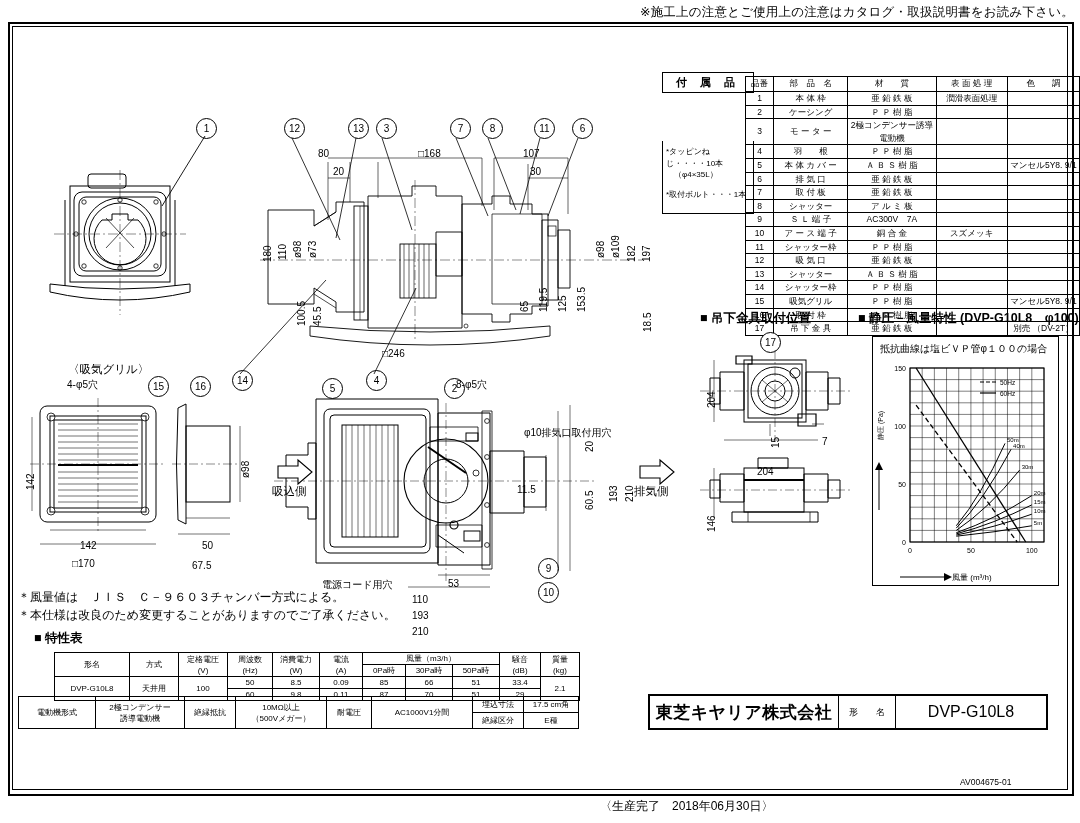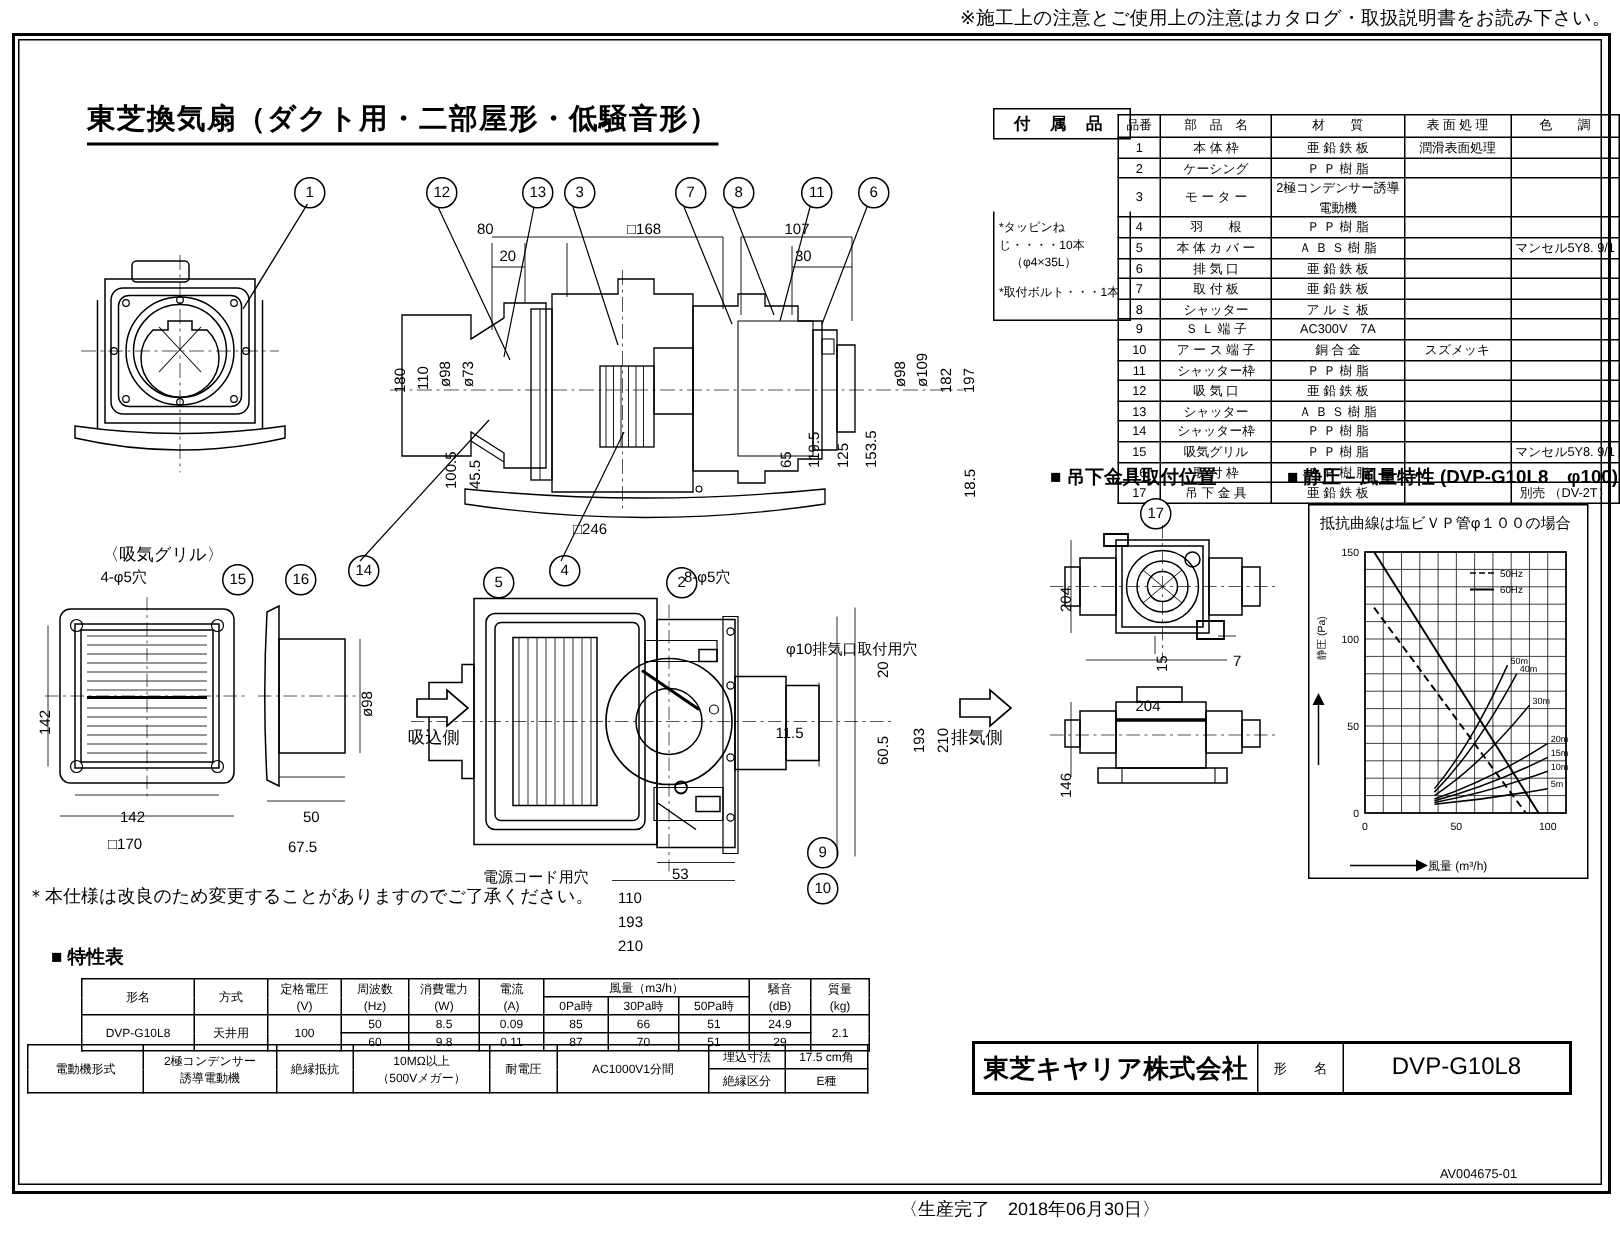--- a/index.html
+++ b/index.html
@@ -42,21 +42,20 @@
 </head>
 <body>
 
 <div id="sheet">
 
   <div class="abs" id="topnote">※施工上の注意とご使用上の注意はカタログ・取扱説明書をお読み下さい。</div>
 
   <div class="abs bd" id="frame"></div>
   <div class="abs" id="frame2" style="border:1px solid #000"></div>
 
-  <div class="abs" id="title">東芝換気扇（ダクト用・二部屋形・低騒音形）</div>
 
   <div class="abs" id="acc">
     <div class="hd">付 属 品</div>
     <div class="bdy">
       <div>*タッピンねじ・・・・10本</div>
       <div>　（φ4×35L）</div>
       <div style="height:8px"></div>
       <div>*取付ボルト・・・1本</div>
     </div>
   </div>
@@ -573,20 +572,21 @@
   <svg class="abs" style="left:900px;top:572px" width="52" height="10">
       <line x1="0" y1="5" x2="44" y2="5" stroke="#000" stroke-width="1"></line>
       <path d="M44 1 l8 4 -8 4 z" fill="#000"></path>
     </svg>
   <svg class="abs" style="left:874px;top:462px" width="10" height="48">
       <line x1="5" y1="48" x2="5" y2="8" stroke="#000" stroke-width="1"></line>
       <path d="M1 8 l4 -8 4 8 z" fill="#000"></path>
     </svg>
 
   <div class="abs" id="notes">
+    <div>＊風量値は　ＪＩＳ　Ｃ－９６０３チャンバー方式による。</div>
     <div>＊本仕様は改良のため変更することがありますのでご了承ください。</div>
   </div>
 
   <div class="abs bullet" style="left:34px;top:630px">■ 特性表</div>
 
   <table class="abs" id="chars">
     <tbody>
         <tr>
       <td rowspan="2" style="width:70px">形名</td>
       <td rowspan="2" style="width:44px">方式</td>
@@ -606,21 +606,21 @@
     <tr>
       <td rowspan="2">DVP-G10L8</td>
       <td rowspan="2">天井用</td>
       <td rowspan="2">100</td>
       <td>50</td>
       <td>8.5</td>
       <td>0.09</td>
       <td>85</td>
       <td>66</td>
       <td>51</td>
-      <td>24.9</td>
+      <td>33.4</td>
       <td rowspan="2">2.1</td>
     </tr>
     <tr>
       <td>60</td>
       <td>9.8</td>
       <td>0.11</td>
       <td>87</td>
       <td>70</td>
       <td>51</td>
       <td>29</td>

